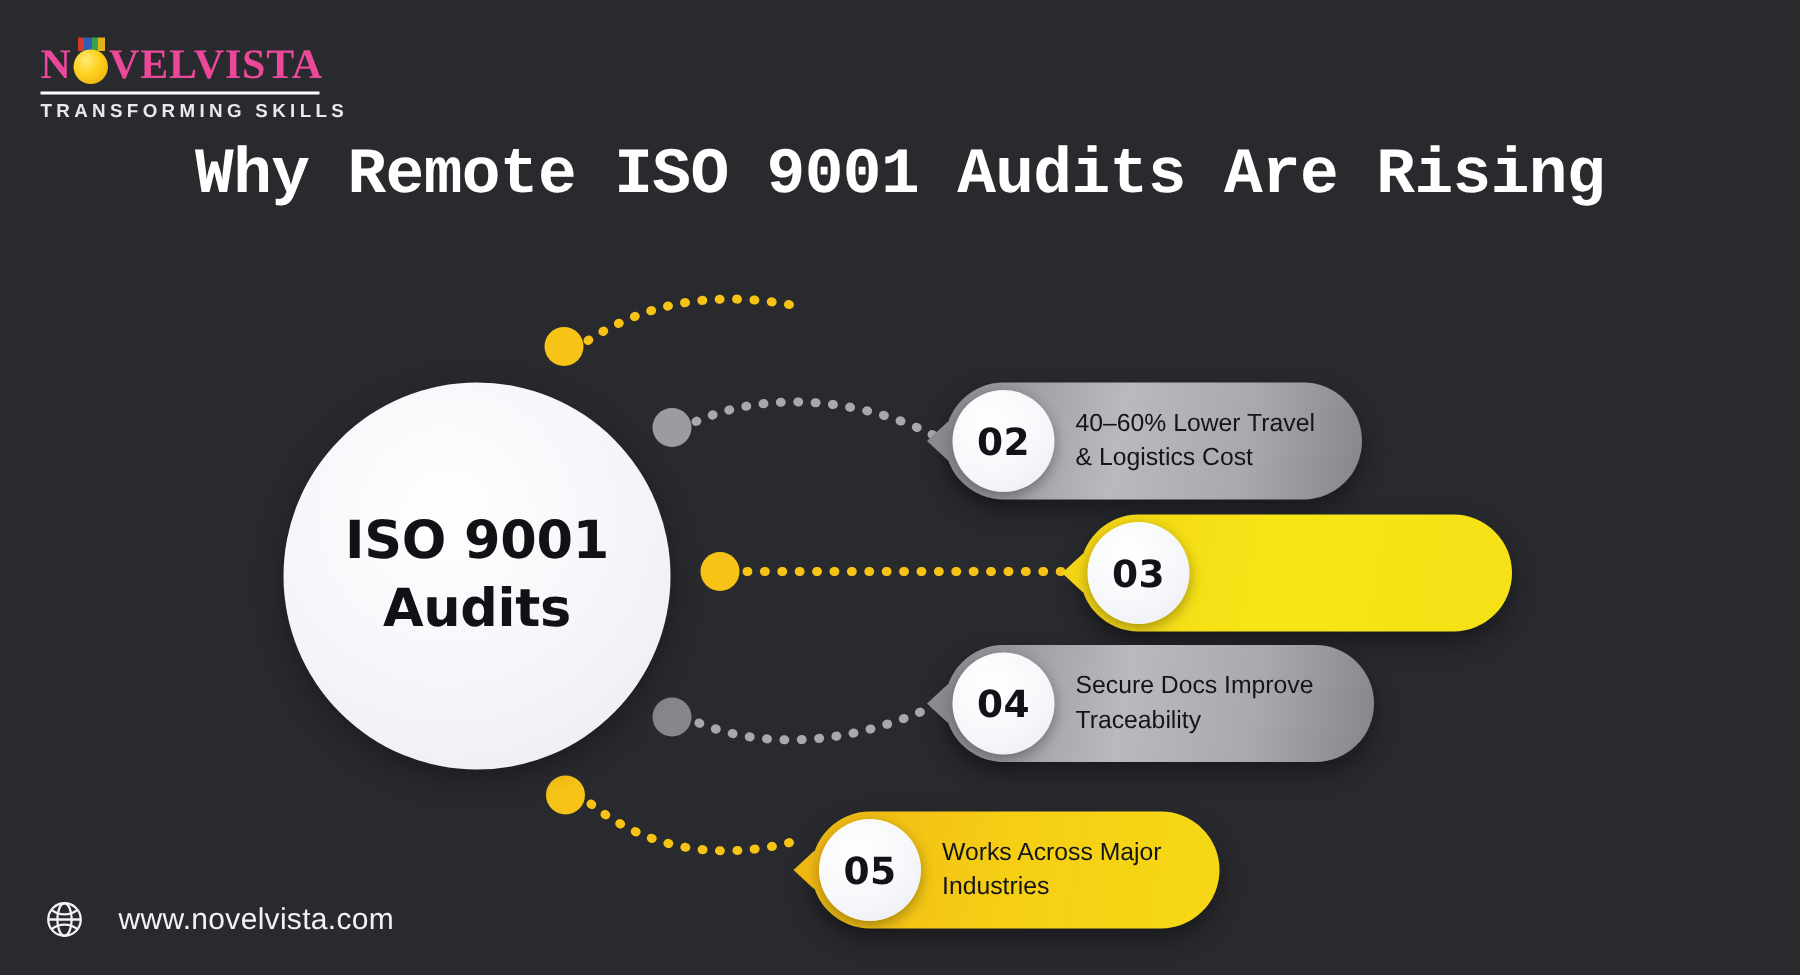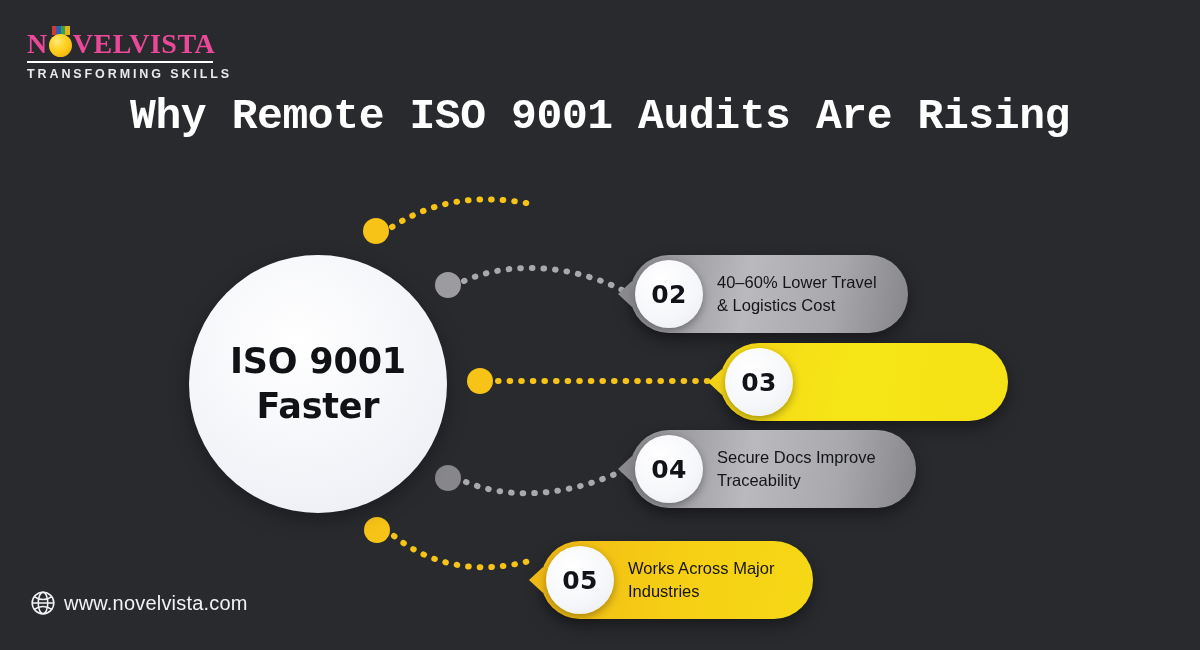--- a/index.html
+++ b/index.html
@@ -158,24 +158,24 @@
     font-size:16.5px;
     font-weight:500;
     color:#141519;
     line-height:1.42;
     white-space:pre-line;
   }
 
   
   #footer {
     position:absolute;
-    left:30px; bottom:34px;
+    left:30px; bottom:24px;
     display:flex;
     align-items:center;
-    gap:8px;
+    gap:23px;
   }
   #footer .globe { width:26px; height:26px; display:block; }
   #footer .url {
     font-family:"Liberation Sans", sans-serif;
     font-size:20px;
     color:#F2F2F4;
     letter-spacing:0.2px;
   }
 </style>
 </head>
@@ -212,21 +212,21 @@
 
     <circle cx="448" cy="478" r="13" fill="#86868B"></circle>
     <path d="M 466 482 C 518 503 578 492 624 470" fill="none" stroke="#A8A8AD" stroke-width="6" stroke-linecap="round" stroke-dasharray="0.6 11"></path>
 
     <circle cx="377" cy="530" r="13" fill="#F6C316"></circle>
     <path d="M 394 536 C 440 573 494 572 536 559" fill="none" stroke="#F6C316" stroke-width="6" stroke-linecap="round" stroke-dasharray="0.6 11"></path>
   </svg>
 
   <div id="hub">
     <div class="hub-line">ISO 9001</div>
-    <div class="hub-line">Faster</div>
+    <div class="hub-line">Audits</div>
   </div>
 
 
   <div class="item" style="left:630px; top:255px;">
     <div class="pill gray" style="width:278px;">
       <span class="tail gray"></span>
       <div class="numcircle">02</div>
       <div class="itemtext">40–60% Lower Travel
 &amp; Logistics Cost</div>
     </div>

